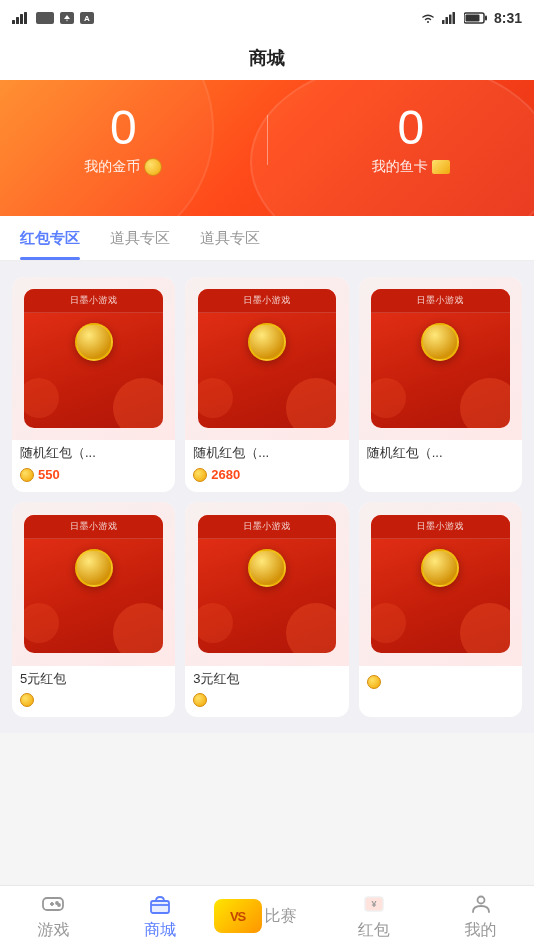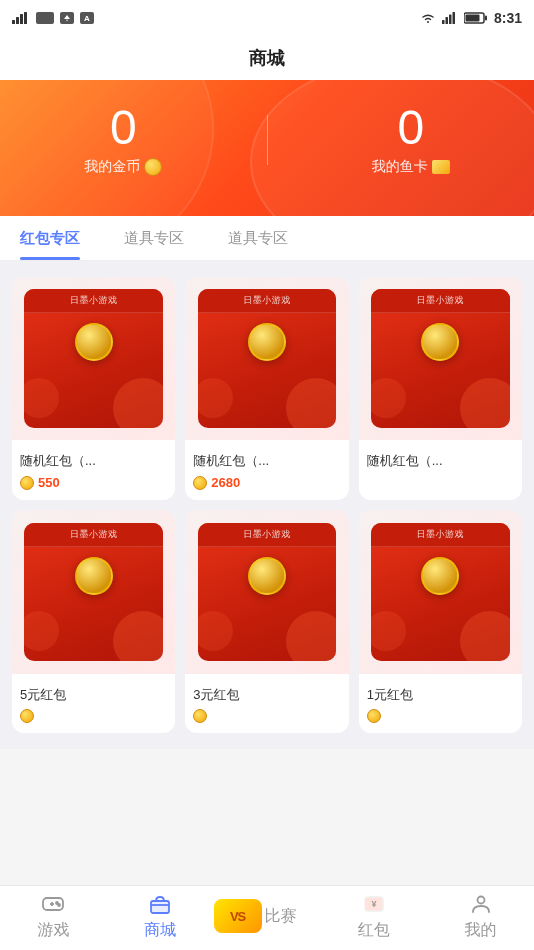--- a/index.html
+++ b/index.html
@@ -122,21 +122,21 @@
       background: rgba(255,255,255,0.4);
       margin: 0 20px;
       align-self: center;
     }
 
     
     .tabs-container {
       background: #fff;
       padding: 0 20px;
       display: flex;
-      gap: 44px;
+      gap: 30px;
       border-bottom: 1px solid #eee;
       margin-top: -1px;
     }
     .tab-item {
       padding: 14px 0 12px;
       font-size: 15px;
       color: #999;
       position: relative;
       cursor: pointer;
     }
@@ -232,21 +232,21 @@
       position: absolute;
       bottom: 10px;
       left: -5px;
       width: 40px;
       height: 40px;
       border-radius: 50%;
       background: rgba(255,100,50,0.2);
     }
 
     .product-info {
-      padding: 12px 8px 10px;
+      padding: 4px 8px 10px;
     }
     .product-name {
       font-size: 13px;
       color: #333;
       font-weight: 500;
       white-space: nowrap;
       overflow: hidden;
       text-overflow: ellipsis;
     }
     .product-price {
@@ -525,21 +525,20 @@
           <div class="red-envelope">
             <div class="envelope-body">
               <div class="envelope-top-label">日墨小游戏</div>
               <div class="envelope-circle"></div>
               <div class="envelope-pattern"></div>
               <div class="envelope-pattern2"></div>
             </div>
           </div>
         </div>
         <div class="product-info">
-          <div class="product-name">1元红包</div>
           <div class="product-price">
             <span class="price-coin-icon"></span>
           </div>
         </div>
       </div>
 
     </div>
   </div>
 
 </div>

